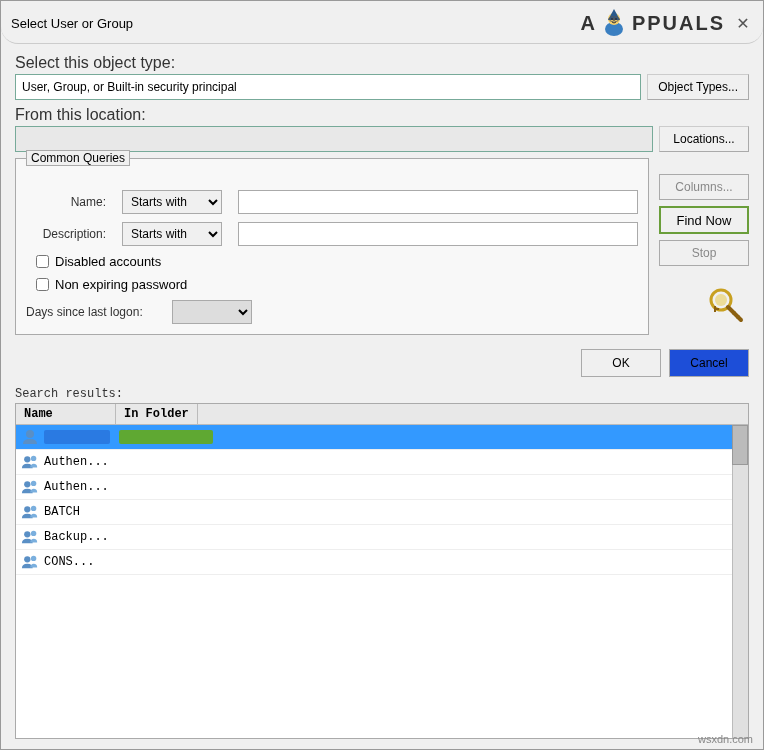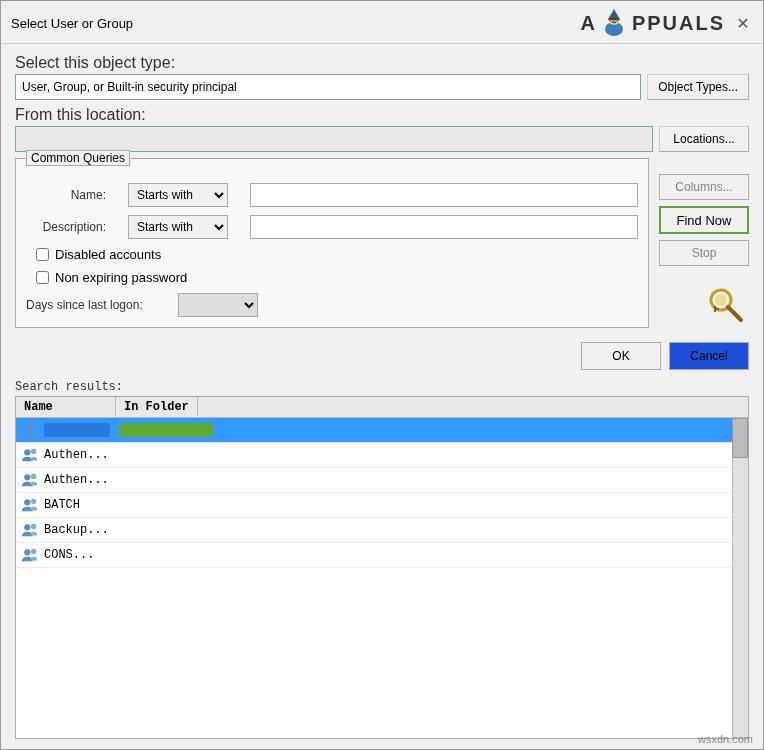--- a/index.html
+++ b/index.html
@@ -25,20 +25,21 @@
     }
 
     
     .title-bar {
       background: #f0f0f0;
       padding: 6px 10px 4px 10px;
       display: flex;
       align-items: center;
       justify-content: space-between;
       border-bottom: 1px solid #ccc;
+      border-radius: 17px;
     }
     .title-bar-title {
       font-size: 13px;
       font-weight: normal;
     }
     .title-bar-right {
       display: flex;
       align-items: center;
       gap: 8px;
     }
@@ -112,21 +113,21 @@
       padding: 0 10px;
       cursor: pointer;
       font-size: 12px;
       white-space: nowrap;
     }
 
     
     .queries-panel {
       border: 1px solid #aaa;
       background: #f8f8f8;
-      padding: 16px 10px 10px 10px;
+      padding: 23px 10px 10px 10px;
       position: relative;
     }
     .queries-panel-legend {
       position: absolute;
       top: -9px;
       left: 10px;
       background: #f0f0f0;
       padding: 0 4px;
       font-size: 12px;
       font-weight: normal;
@@ -145,21 +146,21 @@
       display: flex;
       flex-direction: column;
       gap: 6px;
       align-items: flex-end;
       margin-top: 8px;
     }
 
     .query-row {
       display: flex;
       align-items: center;
-      gap: 22px;
+      gap: 16px;
     }
 
     .query-label {
       width: 80px;
       text-align: right;
       font-size: 12px;
       color: #333;
     }
 
     .select-dropdown {

